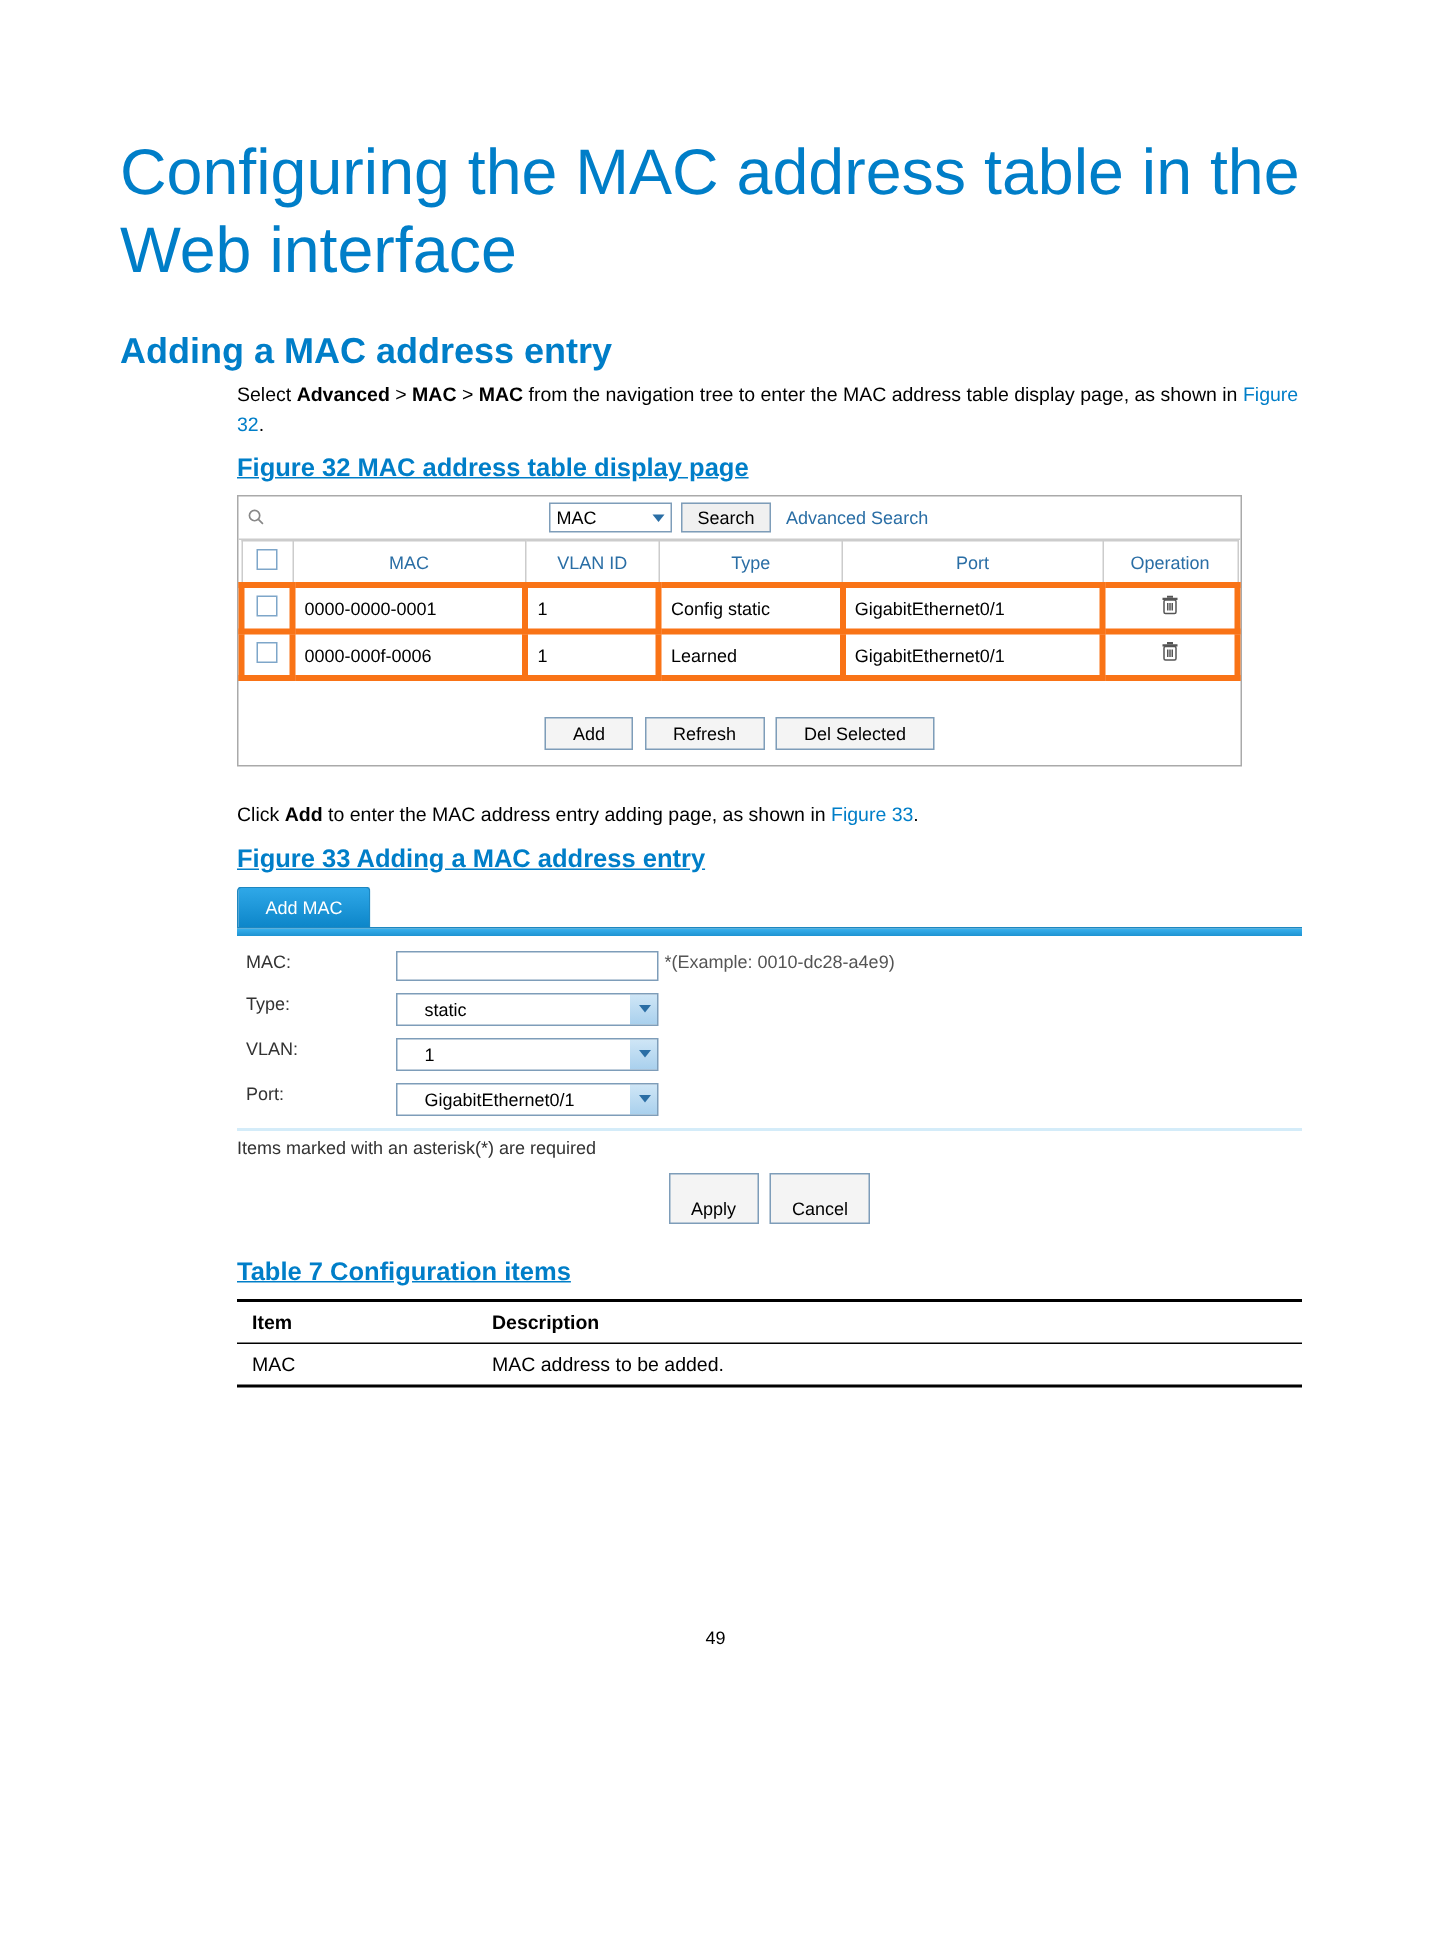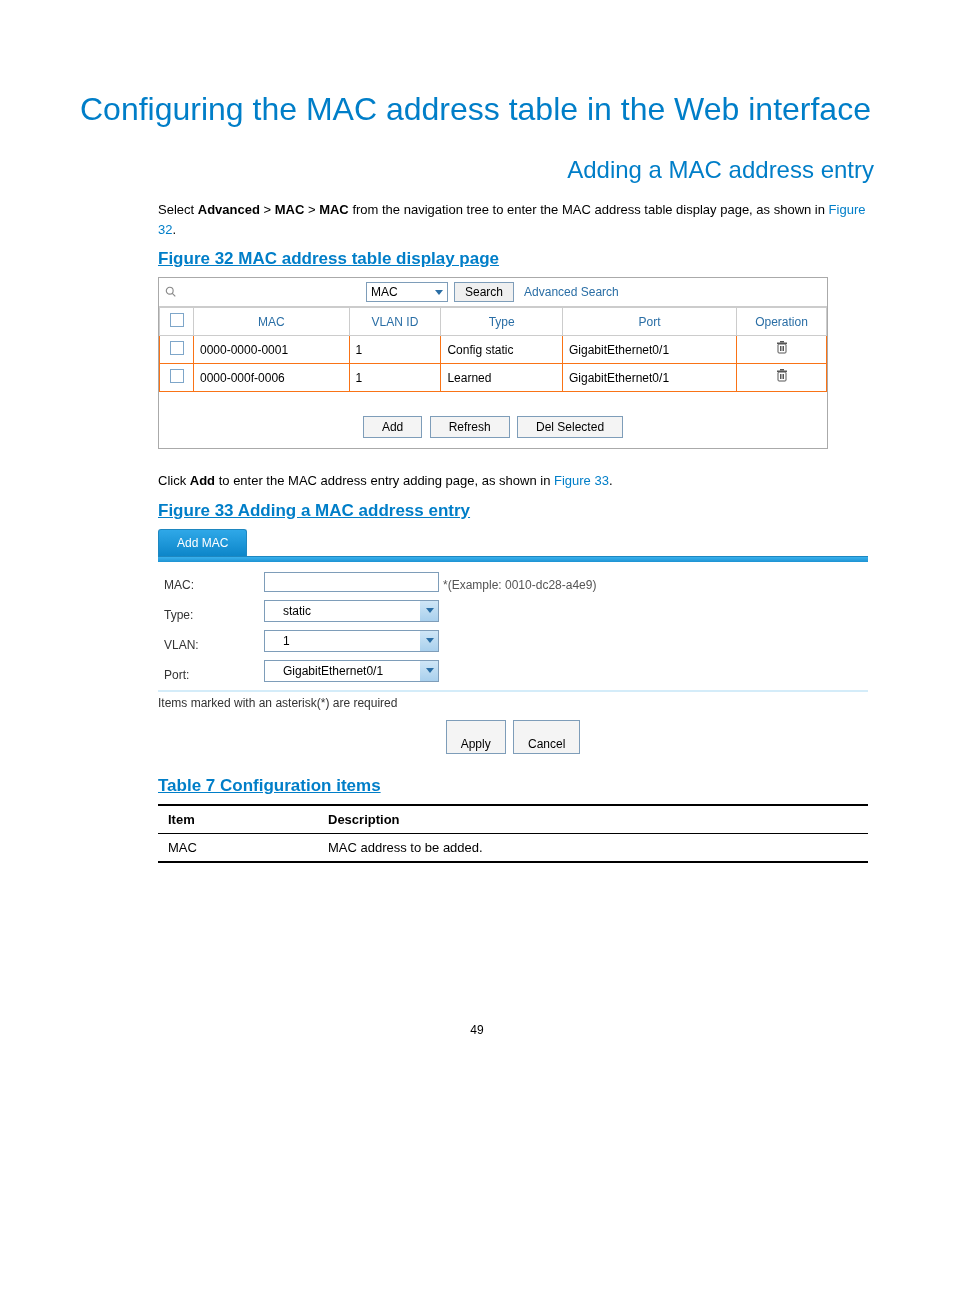--- a/index.html
+++ b/index.html
@@ -8,32 +8,31 @@
     background: #fff;
     width: 954px;
     margin: 0 auto;
     padding: 90px 80px 40px 80px;
     color: #000;
     font-size: 13px;
   }
   h1 {
     font-family: "Century Gothic", "Futura", Arial, sans-serif;
     font-weight: 300;
-    font-size: 32px;
+    font-size: 43px;
     color: #007ec8;
     line-height: 1.2;
     margin-bottom: 28px;
   }
   h2 {
     font-family: "Century Gothic", "Futura", Arial, sans-serif;
-    font-weight: 400;
+    font-weight: 700;
     font-size: 24px;
     color: #007ec8;
-    margin-bottom: 16px;
-    text-align: right;
+    margin-bottom: 4px;
   }
   .body-indent {
     margin-left: 78px;
   }
   .body-text {
     font-size: 13px;
     line-height: 1.5;
     margin-bottom: 10px;
   }
   .body-text b { font-weight: bold; }
@@ -74,21 +73,21 @@
     height: 20px; padding: 0 10px; font-size: 12px;
     border: 1px solid #7e9db9; background: #f0f0f0;
   }
   .scr1 .advsearch { color: #2a6ea5; margin-left: 4px; }
   .scr1 table { width: 100%; border-collapse: collapse; }
   .scr1 th {
     color: #2a6ea5; font-weight: normal;
     border: 1px solid #ccc; padding: 5px 6px; text-align: center;
   }
   .scr1 td {
-    border: 1px solid #f97316; padding: 5px 6px; text-align: left;
+    border: 4px solid #f97316; padding: 5px 6px; text-align: left;
   }
   .scr1 .cb { width: 14px; height: 14px; border: 1px solid #7ea6c9; display: inline-block; background:#fff; }
   .scr1 .chkcol { width: 34px; text-align:center; }
   .scr1 .opcol { width: 90px; text-align:center; }
   .trash { display:inline-block; width:12px; }
   .scr1 .footbtns { text-align: center; padding: 24px 0 10px 0; }
   .scr1 .footbtn {
     height: 22px; padding: 0 18px; font-size: 12px;
     border: 1px solid #7e9db9; background: #f4f4f4; margin: 0 2px;
   }
@@ -102,21 +101,21 @@
   .scr2 .tab {
     display: inline-block;
     background: linear-gradient(#2fa8e8, #0d86c9);
     color: #fff; padding: 6px 18px;
     border: 1px solid #1e87c0; border-bottom: none;
     border-radius: 3px 3px 0 0;
     font-size: 12px;
   }
   .scr2 .bar { height: 6px; background: linear-gradient(#39b1ee, #1e93d2); border-top:1px solid #1e87c0; }
   .scr2 .formbody { padding: 10px 6px 0 6px; }
-  .scr2 .row { display: flex; align-items: flex-end; margin-bottom: 8px; }
+  .scr2 .row { display: flex; align-items: flex-start; margin-bottom: 8px; }
   .scr2 .lbl { width: 100px; color: #333; }
   .scr2 .txt { height: 20px; width: 175px; border: 1px solid #7e9db9; font-size:12px; padding-left:3px; }
   .scr2 .sel2 { height: 22px; width: 175px; border: 1px solid #7e9db9; font-size:12px; padding-left:18px; background:#fff;
     appearance:none; -webkit-appearance:none;
     background-image: linear-gradient(#cfe6f6,#a9d0ed);
     background-repeat:no-repeat; background-position: right center; background-size: 18px 100%;
   }
   .selwrap { position:relative; display:inline-block; }
   .selwrap:after {
     content:""; position:absolute; right:5px; top:8px;

